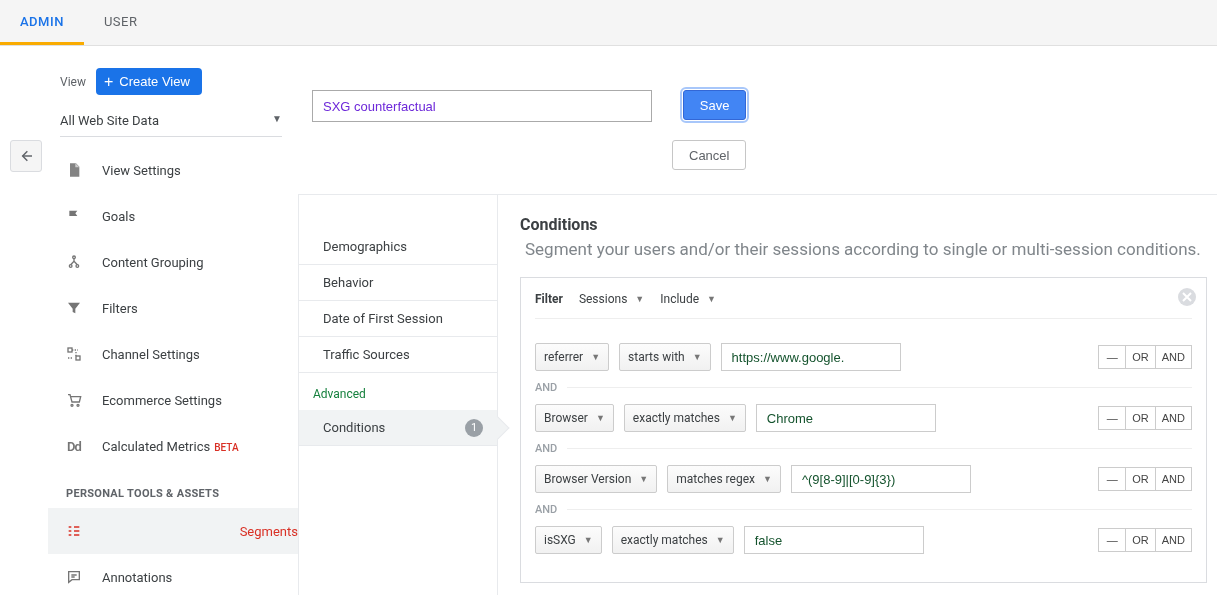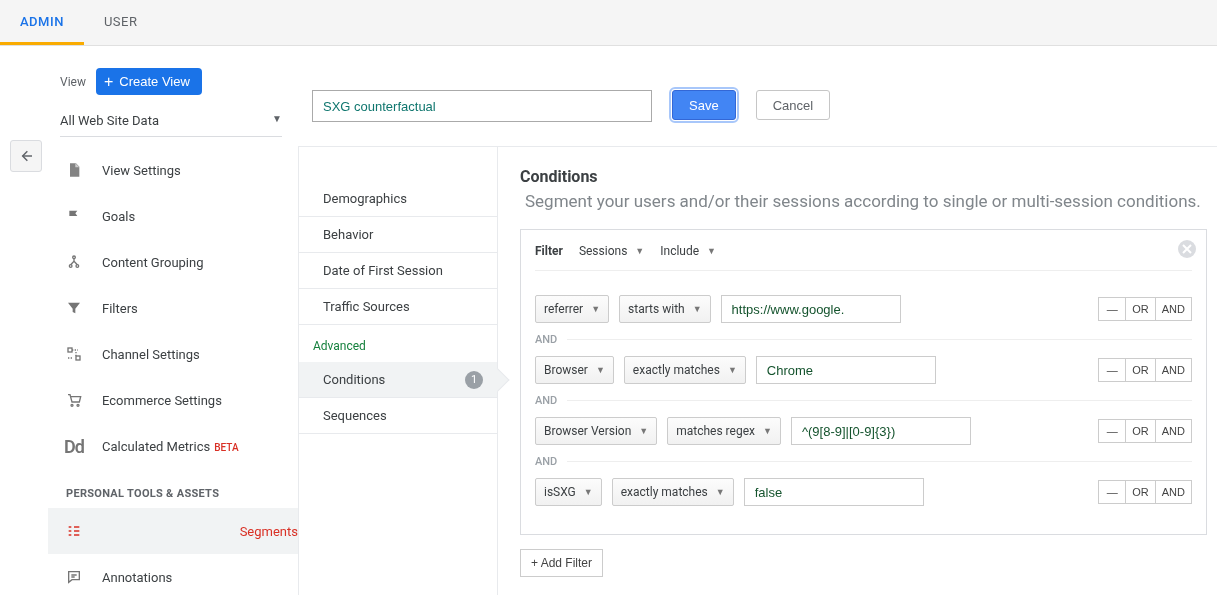--- a/index.html
+++ b/index.html
@@ -96,25 +96,26 @@
     border-right: 1px solid #e8eaed;
   }
   .seg-name {
     margin: 44px 0 0 0;
   }
   .seg-input {
     width: 340px; height: 32px;
     border: 1px solid #aaa;
     padding: 0 10px;
     font-size: 13px;
-    color: #0f766e;
+    color: #6d28d9;
   }
   .top-actions {
-    display: flex; gap: 20px; align-items: flex-start;
+    display: flex; gap: 20px; align-items: flex-end;
     margin-top: 44px;
+    flex-direction: column;
   }
   .btn {
     height: 30px; padding: 0 16px;
     font-size: 13px;
     border-radius: 3px;
     cursor: pointer;
     background: #fff;
     border: 1px solid #c6c6c6;
     color: #5f6368;
   }
@@ -320,21 +321,21 @@
       <span class="sb-icon">
         <svg width="18" height="16" viewBox="0 0 24 24" fill="none" stroke="#757575" stroke-width="2">
             <circle cx="9" cy="20" r="1.5"></circle>
             <circle cx="18" cy="20" r="1.5"></circle>
             <path d="M3 4h3l3 11h11l2-8H7"></path>
           </svg>
       </span>
       <span class="label">Ecommerce Settings</span>
     </div>
     <div class="sb-item">
-      <span class="sb-icon" style="font-size:18px;color:#757575;font-weight:600;letter-spacing:-1px">Dd</span>
+      <span class="sb-icon" style="font-size:13px;color:#757575;font-weight:600;letter-spacing:-1px">Dd</span>
       <span class="label">
         <span>Calculated Metrics</span><span class="beta">BETA</span>
       </span>
     </div>
 
     <div class="sb-heading">PERSONAL TOOLS &amp; ASSETS</div>
 
     <div class="sb-item active">
       <span class="sb-icon">
         <svg width="16" height="16" viewBox="0 0 24 24" fill="none" stroke="#d93025" stroke-width="2">
@@ -369,21 +370,20 @@
           <div class="mid-item">Demographics</div>
           <div class="mid-item">Behavior</div>
           <div class="mid-item">Date of First Session</div>
           <div class="mid-item">Traffic Sources</div>
         </div>
         <div class="mid-group-label">Advanced</div>
         <div class="mid-item active">
           <span>Conditions</span>
           <span class="mid-badge">1</span>
         </div>
-        <div class="mid-item">Sequences</div>
       </div>
 
       <div class="content">
         <div class="cond">
           <h2>Conditions</h2>
           <p class="cond-desc">Segment your users and/or their sessions according to single or multi-session conditions.</p>
 
           <div class="filter-box">
             <span class="close-x">
               <svg width="10" height="10" viewBox="0 0 10 10" stroke="#fff" stroke-width="2">

